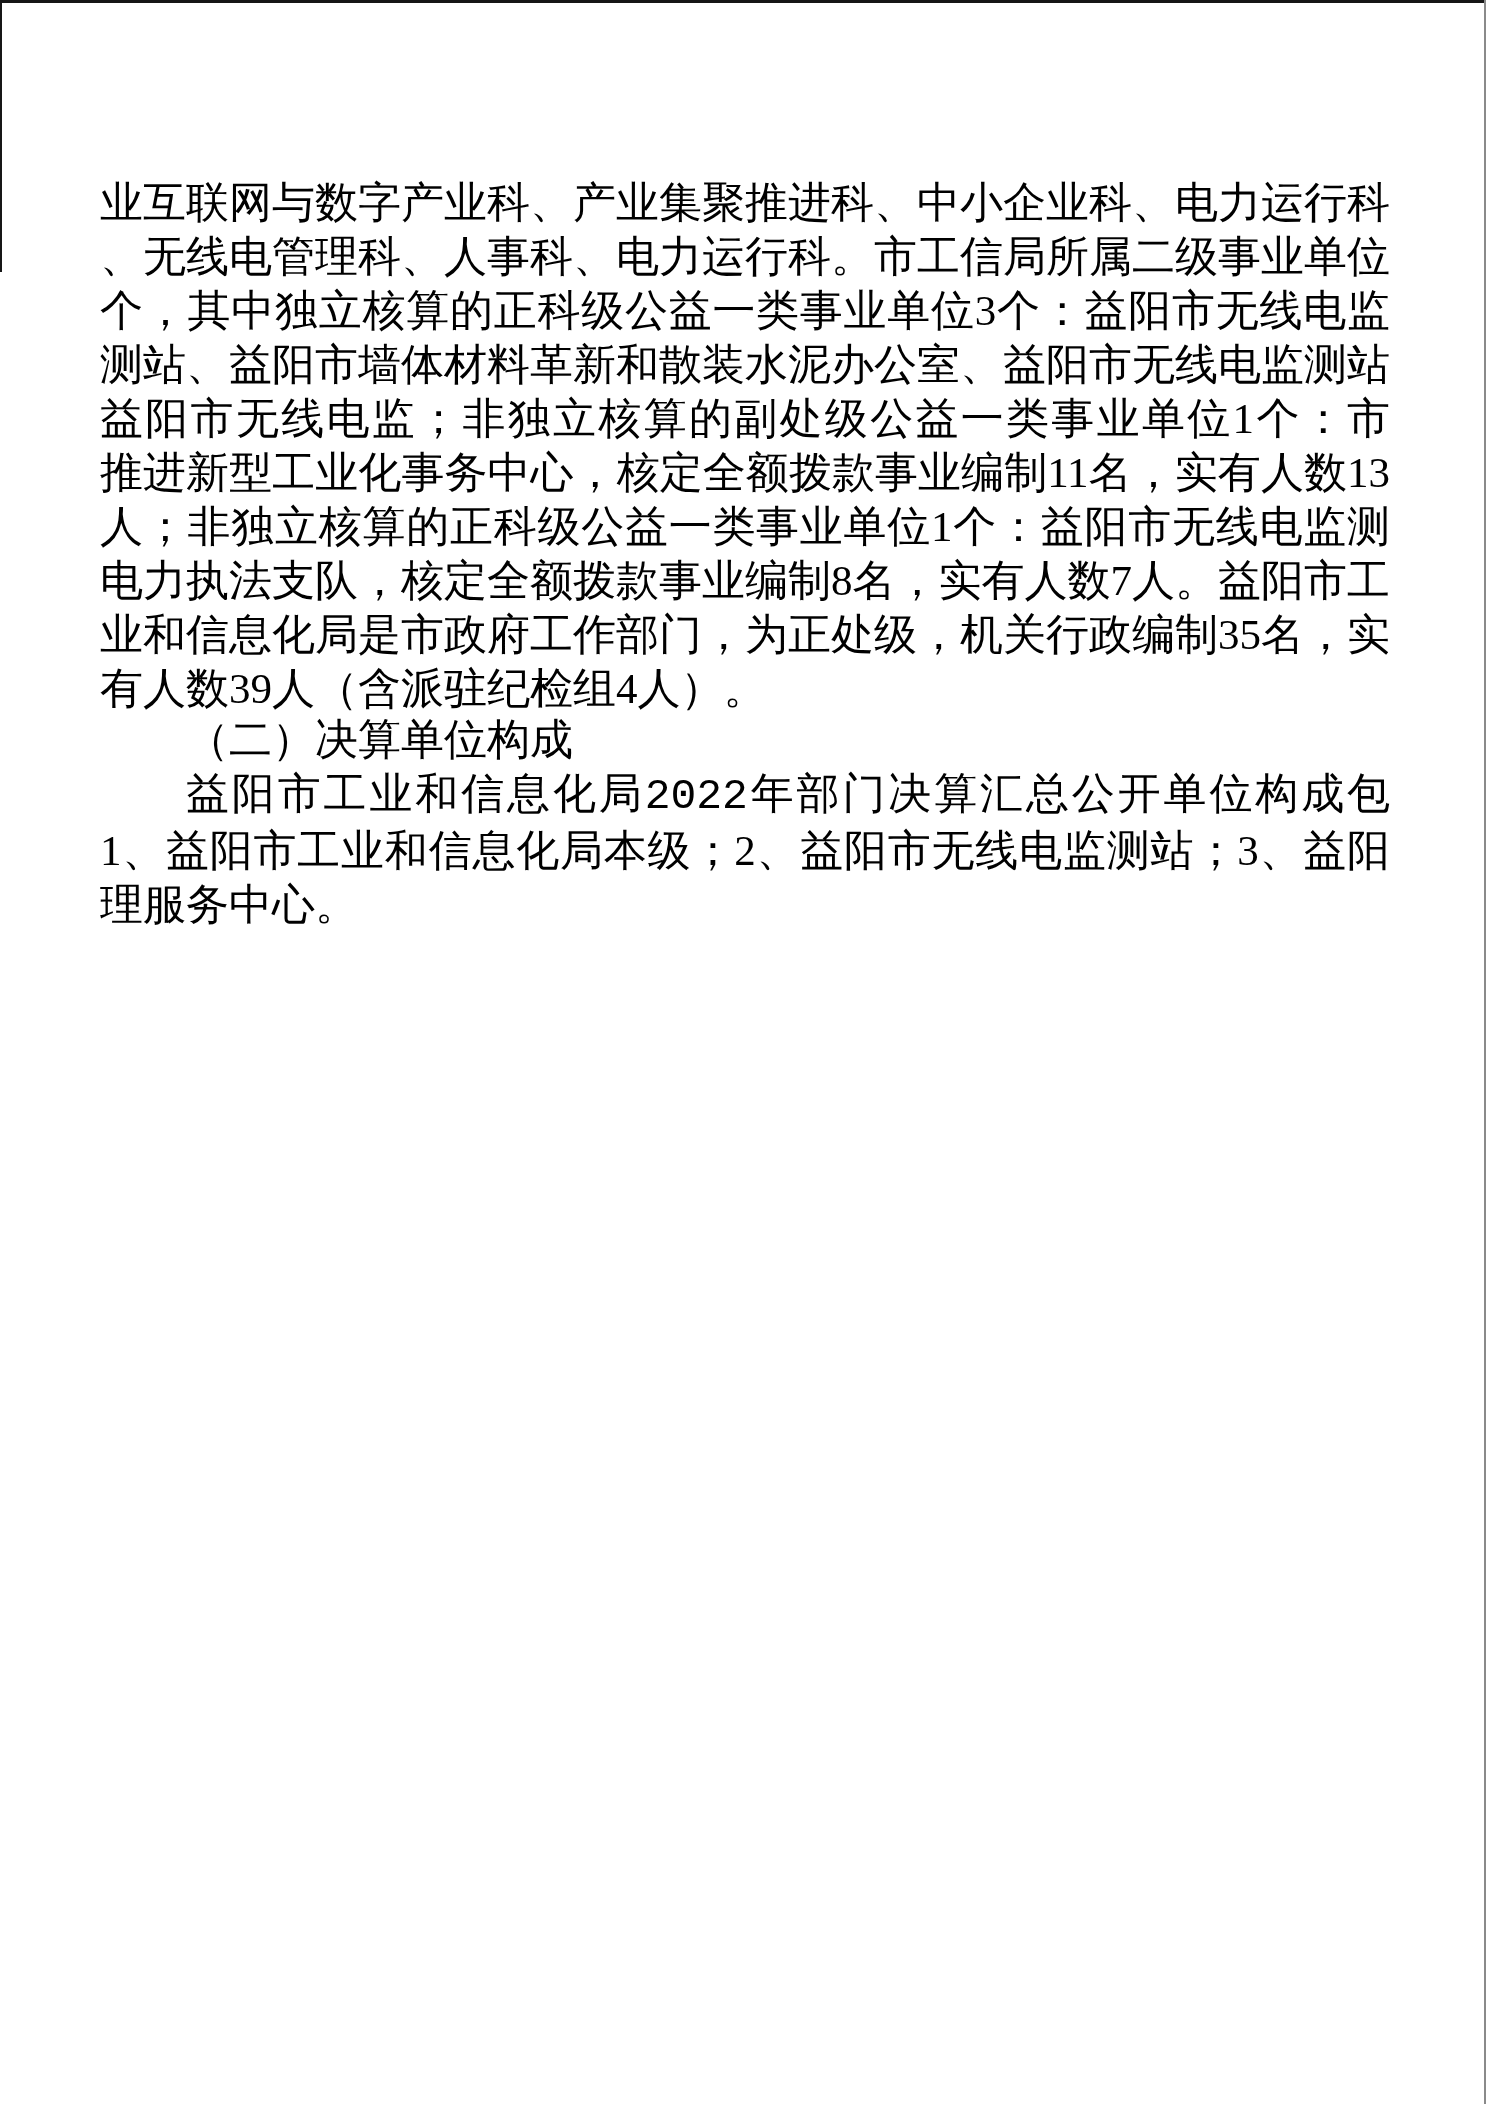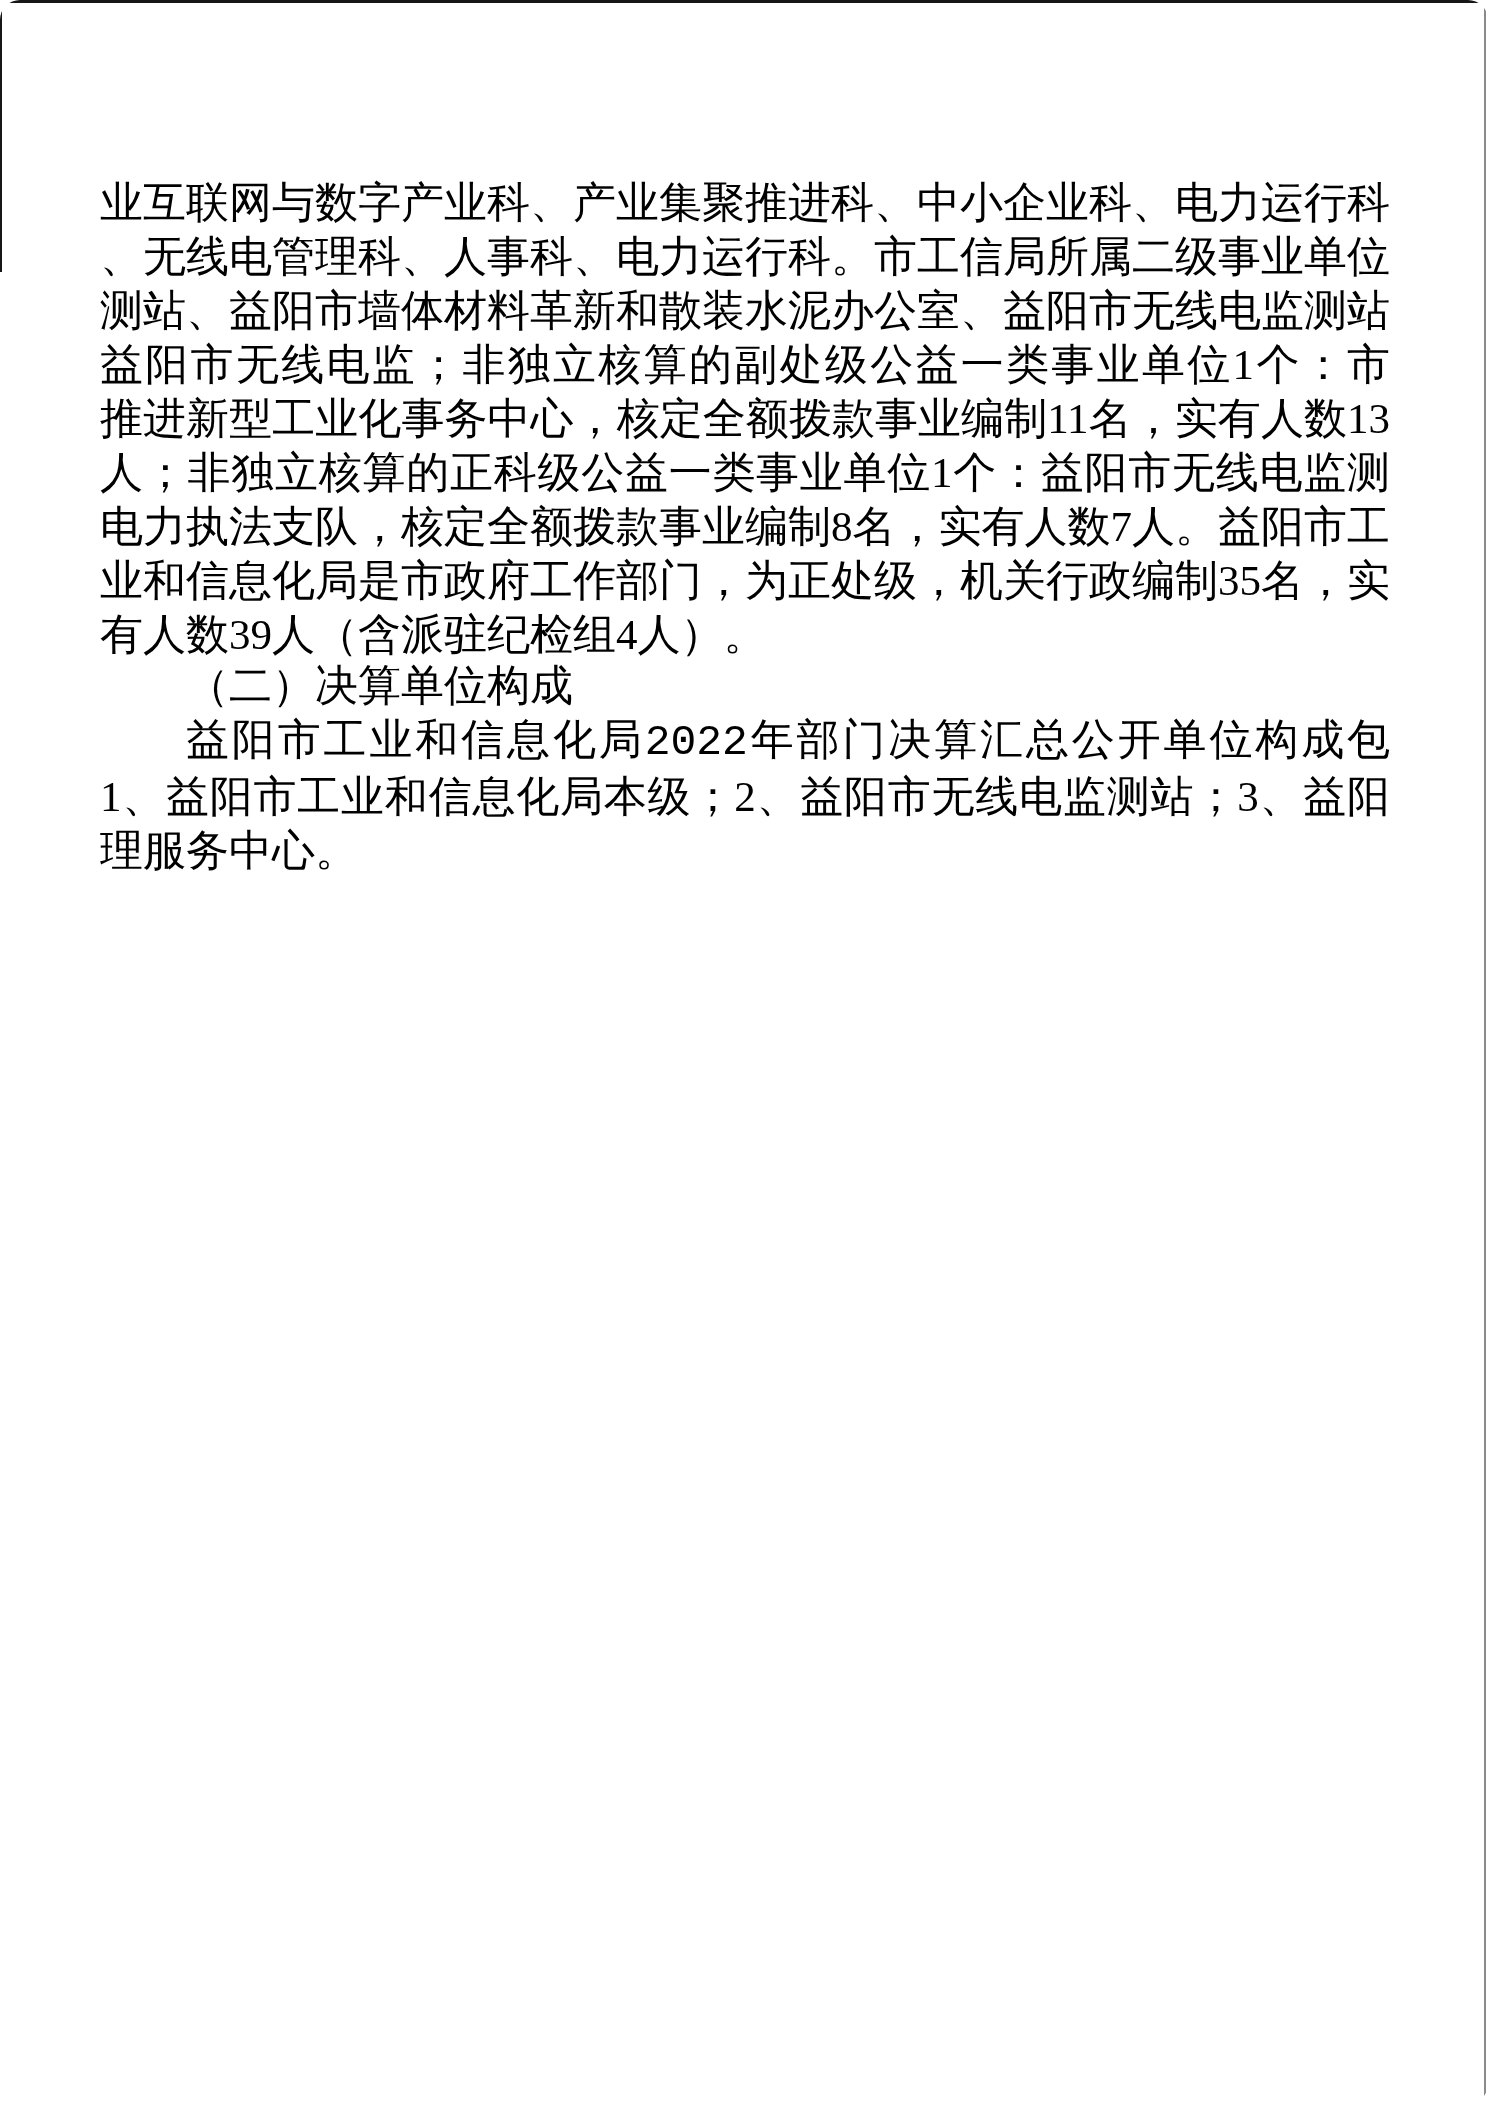--- a/index.html
+++ b/index.html
@@ -7,21 +7,20 @@
       padding: 0;
       background: #ffffff;
     }
     .page {
       position: relative;
       width: 1488px;
       height: 2104px;
       background: #ffffff;
       overflow: hidden;
       font-family: "Liberation Serif", serif;
-      border-radius: 20px;
     }
     
     .edge-top {
       position: absolute;
       top: 0; left: 0;
       width: 1486px; height: 3px;
       background: #161616;
     }
     .edge-left {
       position: absolute;
@@ -64,20 +63,21 @@
 </head>
 <body>
 
 <div class="page">
   <div class="edge-top"></div>
   <div class="edge-left"></div>
   <div class="edge-right"></div>
   <div class="doc-body">
       <div class="line justify">业互联网与数字产业科、产业集聚推进科、中小企业科、电力运行科</div>
       <div class="line justify">、无线电管理科、人事科、电力运行科。市工信局所属二级事业单位5</div>
+      <div class="line justify">个，其中独立核算的正科级公益一类事业单位3个：益阳市无线电监</div>
       <div class="line justify">测站、益阳市墙体材料革新和散装水泥办公室、益阳市无线电监测站</div>
       <div class="line justify">益阳市无线电监；非独立核算的副处级公益一类事业单位1个：市</div>
       <div class="line justify">推进新型工业化事务中心，核定全额拨款事业编制11名，实有人数13</div>
       <div class="line justify">人；非独立核算的正科级公益一类事业单位1个：益阳市无线电监测站</div>
       <div class="line justify">电力执法支队，核定全额拨款事业编制8名，实有人数7人。益阳市工</div>
       <div class="line justify">业和信息化局是市政府工作部门，为正处级，机关行政编制35名，实</div>
       <div class="line">有人数39人（含派驻纪检组4人）。</div>
       <div class="line indent">（二）决算单位构成</div>
       <div class="line indent justify">益阳市工业和信息化局2022年部门决算汇总公开单位构成包括：</div>
       <div class="line justify">1、益阳市工业和信息化局本级；2、益阳市无线电监测站；3、益阳</div>

